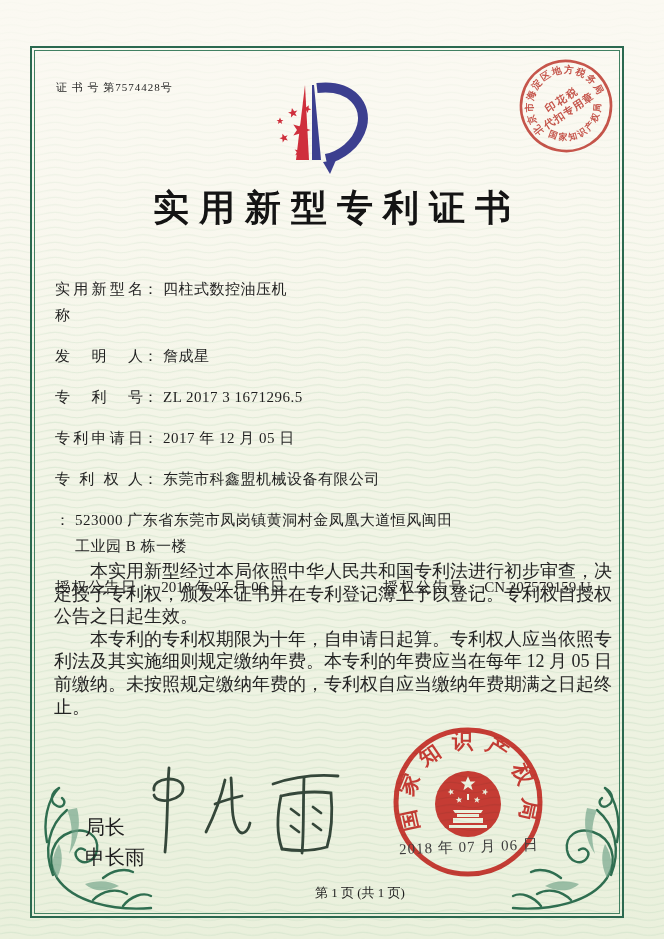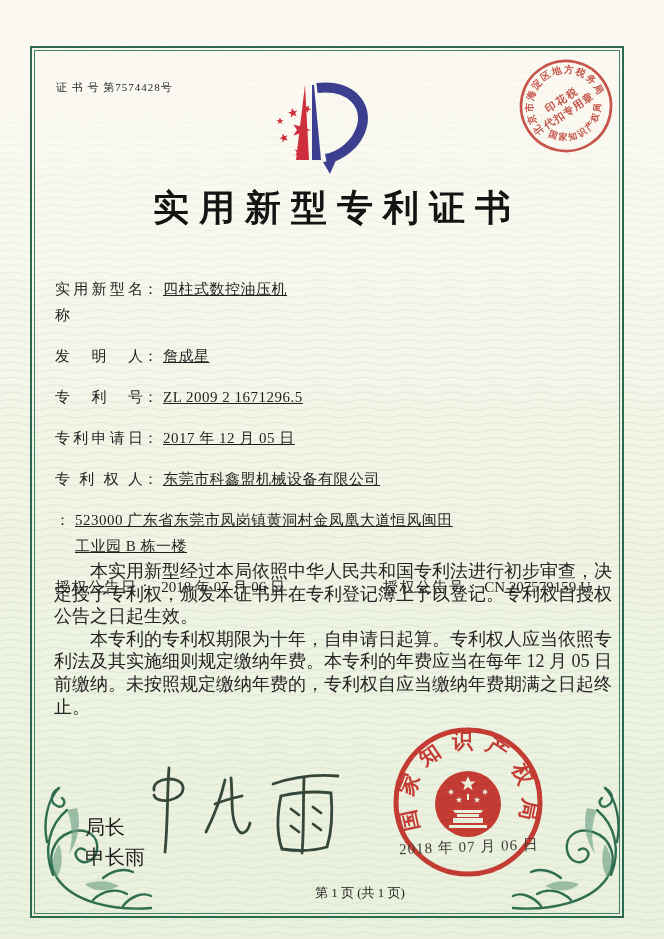--- a/index.html
+++ b/index.html
@@ -16,21 +16,21 @@
   .frame-inner { position:absolute; inset:2px; border:1px solid #418062; }
   .flourish { position:absolute; z-index:1; }
   .cert-no { position:absolute; left:56px; top:80px; font-size:11px; letter-spacing:1px; z-index:2; }
   .logo { position:absolute; left:268px; top:82px; z-index:2; }
   .title { position:absolute; left:0; top:184px; width:100%; text-align:center;
            font-size:36px; font-weight:700; letter-spacing:10px; text-indent:10px; z-index:2; color:#141414; }
   .fields { position:absolute; left:55px; top:276px; width:557px; z-index:2; }
   .row { display:flex; margin-bottom:15px; font-size:15px; line-height:26px; }
   .lbl { flex:none; width:88px; text-align:justify; text-align-last:justify; }
   .colon { flex:none; margin-right:5px; }
-  .val { white-space:pre-line; letter-spacing:.5px;text-decoration:underline; }
+  .val { white-space:pre-line; letter-spacing:.5px; }
   .grant-row { position:relative; font-size:15px; line-height:26px; margin-top:1px; }
   .grant-right { position:absolute; left:328px; top:0; }
   .glbl { letter-spacing:1.5px; }
   .paras { position:absolute; left:54px; top:560px; width:558px; z-index:2;
            font-size:18px; line-height:22.6px; text-align:justify; color:#242424; }
   .paras p { margin:0; text-indent:2em; }
   .director { position:absolute; left:85px; top:812px; z-index:2;
               font-family:"Liberation Sans", sans-serif; font-size:20px; line-height:30px; color:#202020; }
   .sig-svg { position:absolute; left:145px; top:760px; z-index:2; }
   .seal { position:absolute; left:390px; top:722px; z-index:3; opacity:.93; mix-blend-mode:multiply; }
@@ -136,21 +136,21 @@
       <span class="val">四柱式数控油压机</span>
     </div>
     <div class="row">
       <span class="lbl">发明人</span>
         <span class="colon">：</span>
       <span class="val">詹成星</span>
     </div>
     <div class="row">
       <span class="lbl">专利号</span>
         <span class="colon">：</span>
-      <span class="val">ZL 2009 2 1671296.5</span>
+      <span class="val">ZL 2017 3 1671296.5</span>
     </div>
     <div class="row">
       <span class="lbl">专利申请日</span>
         <span class="colon">：</span>
       <span class="val">2017 年 12 月 05 日</span>
     </div>
     <div class="row">
       <span class="lbl">专利权人</span>
         <span class="colon">：</span>
       <span class="val">东莞市科鑫盟机械设备有限公司</span>

